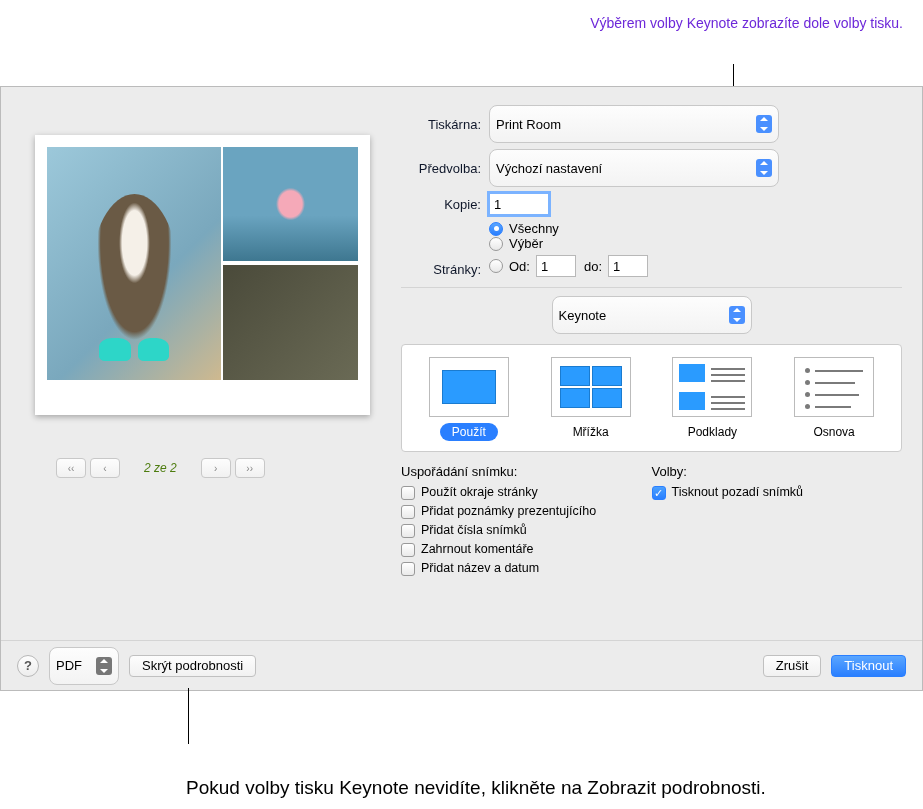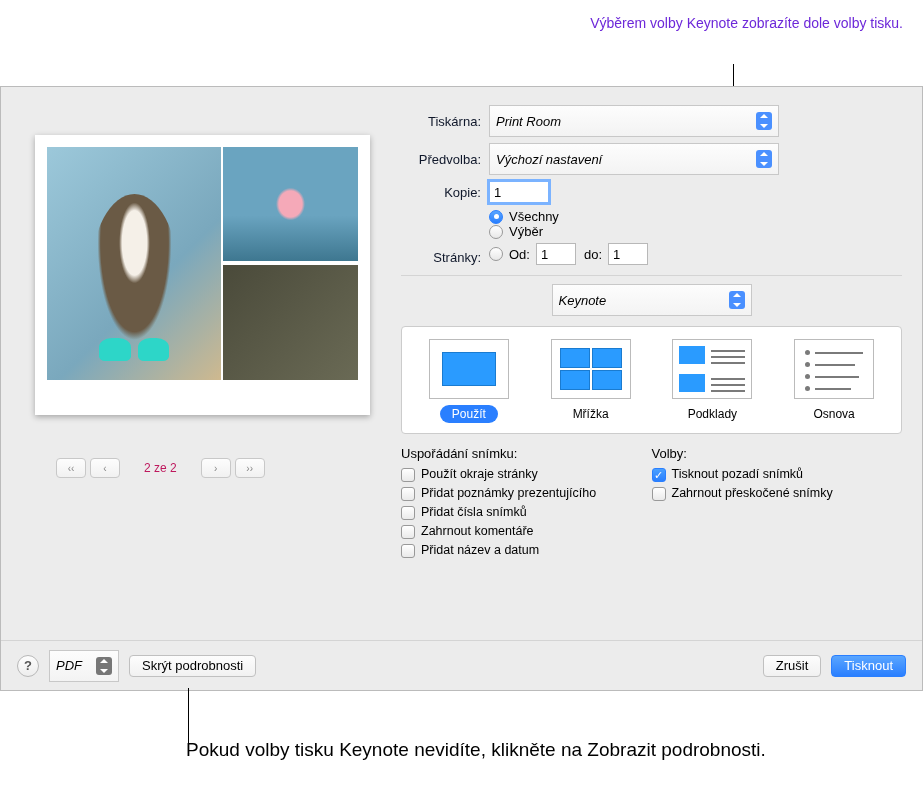--- a/index.html
+++ b/index.html
@@ -28,21 +28,21 @@
     position: absolute;
     left: 733px;
     top: 64px;
     width: 1px;
     height: 238px;
     background: #000;
   }
   .callout-bottom {
     position: absolute;
     left: 186px;
-    top: 738px;
+    top: 776px;
     font-size: 19px;
     color: #000;
     line-height: 1.3;
   }
   .callout-line-bottom {
     position: absolute;
     left: 188px;
     top: 688px;
     width: 1px;
     height: 56px;
@@ -121,51 +121,51 @@
     font-size: 10px;
     display: flex;
     align-items: center;
     justify-content: center;
     color: #888;
   }
   .pgbtn.dbl { width: 30px; }
   .pglabel {
     margin: 0 20px;
     font-size: 12px;
-    color: #be185d;
+    color: #4d7c0f;
+    font-style: italic;
   }
   .form {
     position: absolute;
     left: 400px;
     top: 18px;
     right: 20px;
   }
   .row {
     display: flex;
     align-items: center;
     margin-bottom: 6px;
   }
   .lbl {
     width: 80px;
     text-align: right;
     margin-right: 8px;
     color: #0f172a;
   }
   .select {
-    height: 32px;
+    height: 38px;
     background: linear-gradient(#fdfdfd,#f3f3f3);
     border: 1px solid #c8c8c8;
-    border-radius: 0;
+    border-radius: 8px;
     padding: 0 6px;
     display: flex;
     align-items: center;
     justify-content: space-between;
     font-size: 13px;
     position: relative;
-    font-style: italic;
   }
   .select .arrows {
     width: 16px;
     height: 18px;
     background: #4a90ff;
     border-radius: 3px;
     margin-left: 6px;
     position: relative;
     flex-shrink: 0;
   }
@@ -493,24 +493,20 @@
             <span class="chk"></span>
             <span>Přidat název a datum</span>
           </div>
       </div>
       <div class="col">
         <h4>Volby:</h4>
         <div class="chk-row">
             <span class="chk checked"></span>
             <span>Tisknout pozadí snímků</span>
           </div>
-        <div class="chk-row">
-            <span class="chk"></span>
-            <span>Zahrnout přeskočené snímky</span>
-          </div>
       </div>
     </div>
   </div>
 
   <div class="bottom-bar">
     <div class="help-btn">?</div>
     <div class="select" style="width:70px;margin-right:10px">
       <span>PDF</span>
       <span class="arrows" style="background:#777"></span>
     </div>

